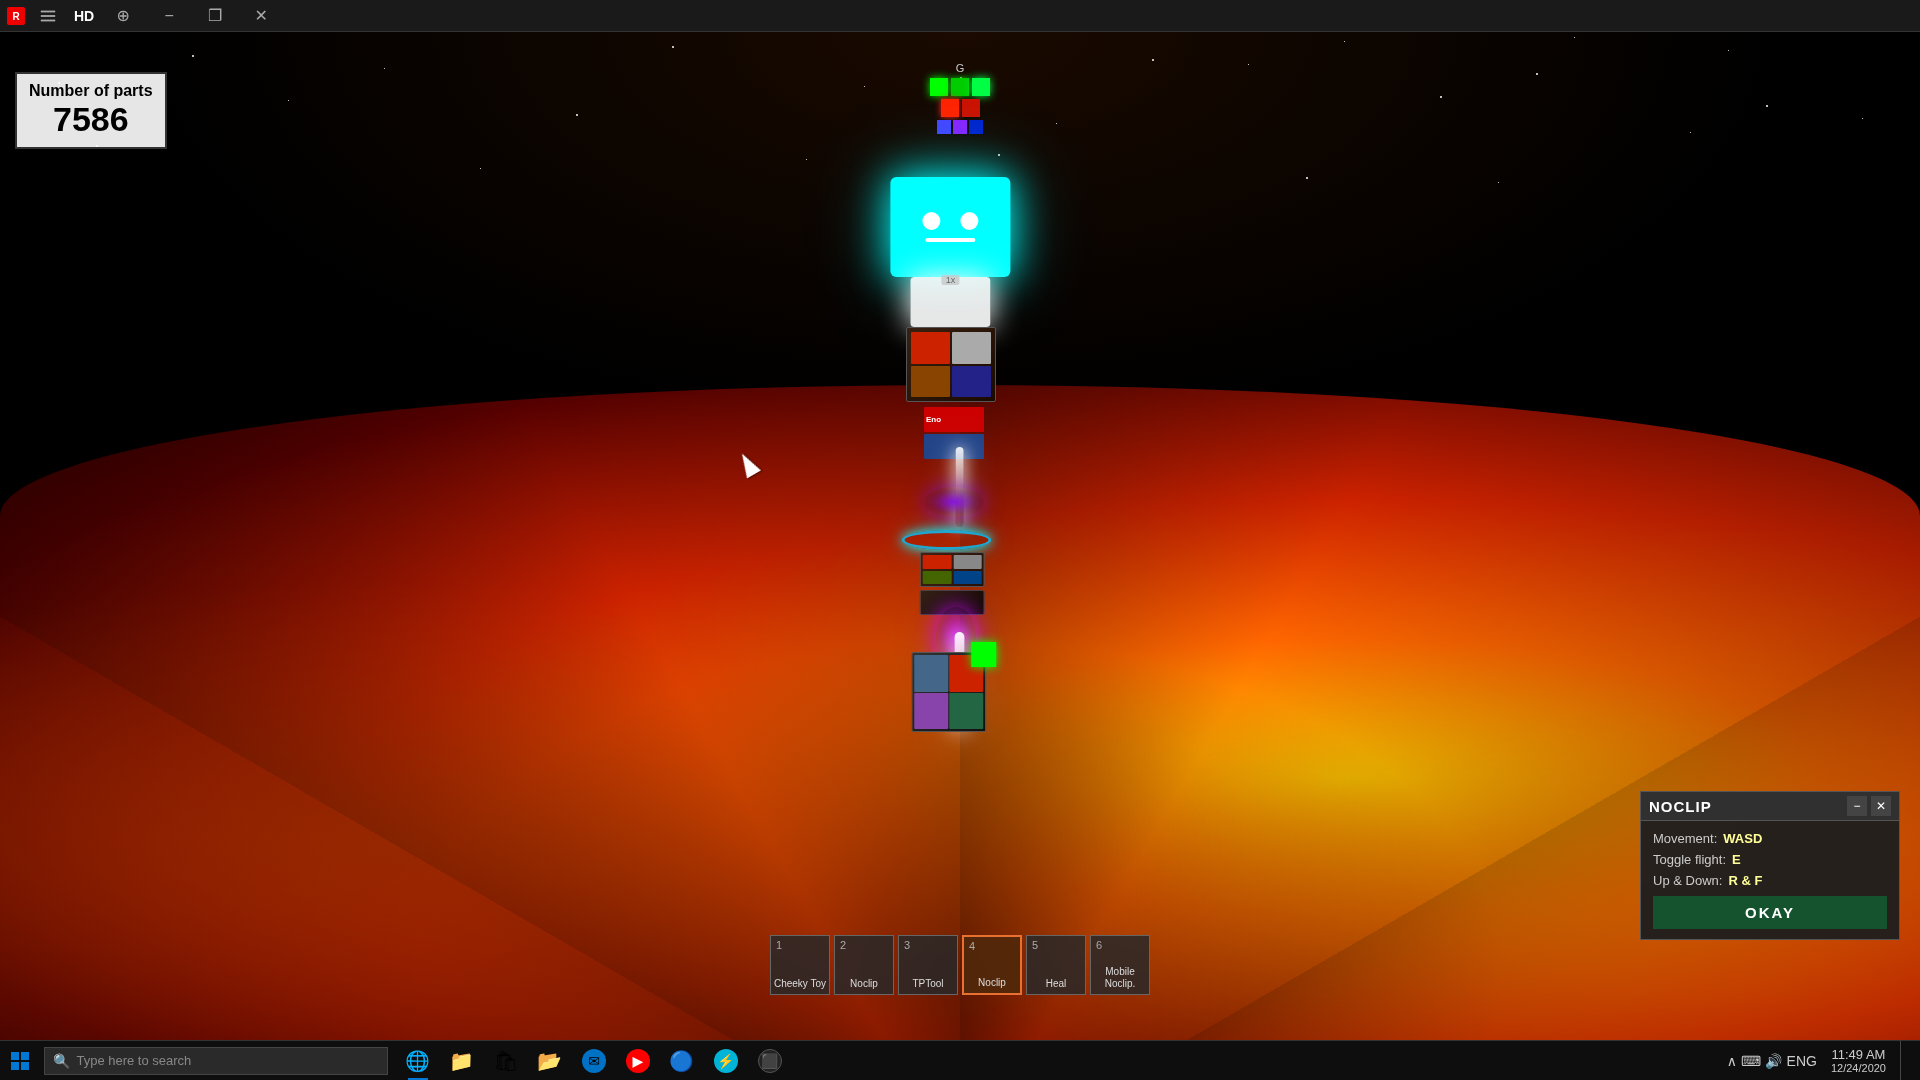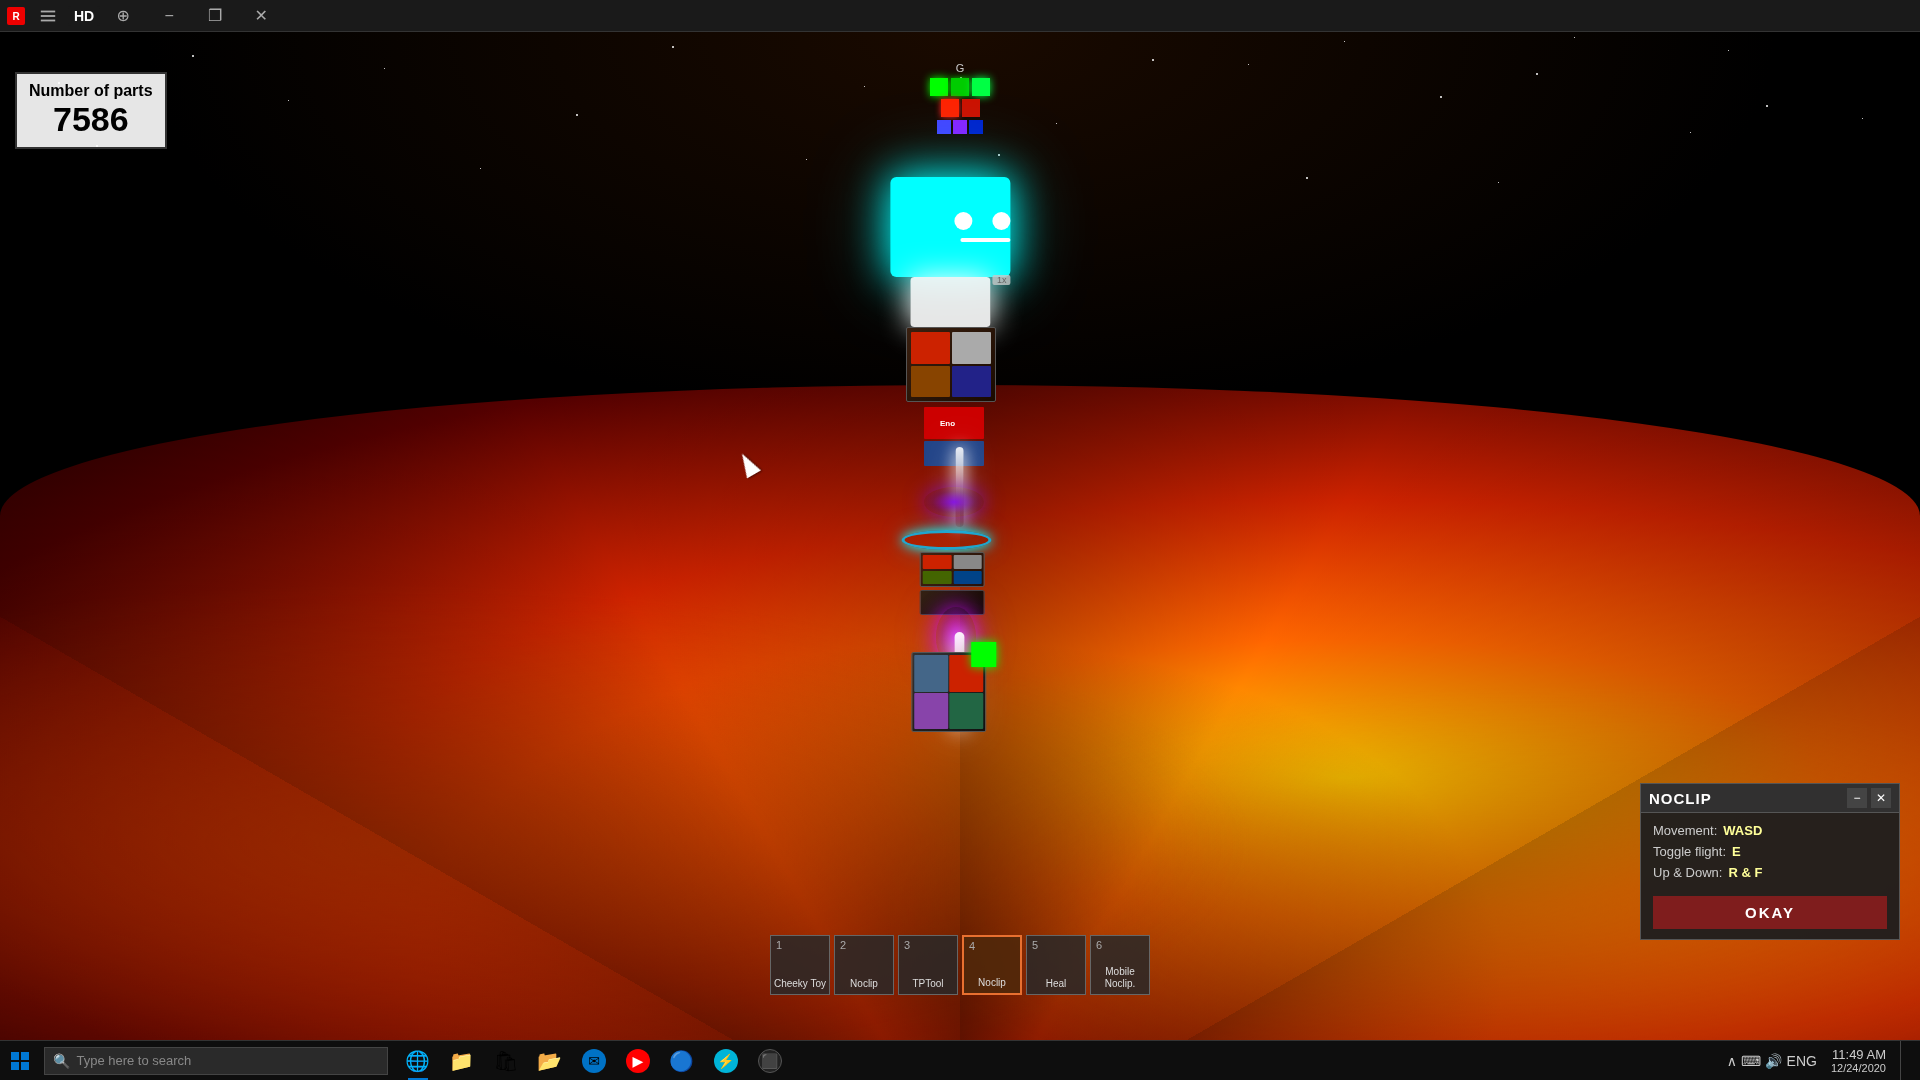--- a/index.html
+++ b/index.html
@@ -93,23 +93,23 @@
     #noclip-panel .panel-btn { 
       width: 20px; height: 20px; 
       display: flex; align-items: center; justify-content: center;
       cursor: pointer; background: #444; border: none; color: #fff; font-size: 12px;
     }
     #noclip-panel .panel-body { padding: 10px 12px; }
     #noclip-panel .info-row { margin-bottom: 6px; display: flex; gap: 6px; align-items: center; }
     #noclip-panel .info-label { color: #ccc; }
     #noclip-panel .info-value { color: #ff9; font-weight: bold; }
     #noclip-panel .okay-btn {
-      width: 100%; background: #7f1d1d; color: #fff;
+      width: 100%; background: #14532d; color: #fff;
       border: none; padding: 8px 0; font-size: 15px; font-weight: bold;
-      cursor: pointer; margin-top: 10px; letter-spacing: 2px;
+      cursor: pointer; margin-top: 2px; letter-spacing: 2px;
     }
 
     
     #toolbar {
       position: absolute;
       bottom: 45px; left: 50%; transform: translateX(-50%);
       display: flex; gap: 4px;
       z-index: 50;
     }
     .tool-slot {
@@ -159,21 +159,21 @@
     #taskbar .app-icon-circle {
       width: 24px; height: 24px; border-radius: 50%;
       display: flex; align-items: center; justify-content: center; font-size: 16px;
     }
     #taskbar .system-tray {
       margin-left: auto; display: flex; align-items: center;
       color: #ccc; font-size: 12px; gap: 6px; padding-right: 8px;
     }
     #taskbar .tray-icons { display: flex; align-items: center; gap: 4px; }
     #taskbar .tray-icon { font-size: 14px; cursor: pointer; }
-    #taskbar .clock { text-align: right; padding: 0 8px; cursor: pointer; }
+    #taskbar .clock { text-align: center; padding: 0 8px; cursor: pointer; }
     #taskbar .clock .time { font-size: 13px; }
     #taskbar .clock .date { font-size: 11px; }
     #taskbar .show-desktop { width: 12px; height: 40px; border-left: 1px solid #444; }
 
     
     .scene-container {
       position: absolute; top: 0; left: 0; right: 0; bottom: 0;
     }
 
     
@@ -269,21 +269,21 @@
         <div style="width:18px;height:18px;background:#cc1100;"></div>
       </div>
 
       <div style="display:flex;gap:2px;margin-bottom:3px;">
         <div style="width:14px;height:14px;background:#4444ff;"></div>
         <div style="width:14px;height:14px;background:#8822ff;"></div>
         <div style="width:14px;height:14px;background:#0022cc;"></div>
       </div>
     </div>
 
-    <div style="position:absolute;top:145px;left:50%;transform:translateX(-58%);width:120px;height:100px;background:cyan;border-radius:6px;box-shadow:0 0 40px cyan, 0 0 80px rgba(0,255,255,0.4);display:flex;flex-direction:column;align-items:flex-end;justify-content:center;z-index:10;">
+    <div style="position:absolute;top:145px;left:50%;transform:translateX(-58%);width:120px;height:100px;background:cyan;border-radius:6px;box-shadow:0 0 40px cyan, 0 0 80px rgba(0,255,255,0.4);display:flex;flex-direction:column;align-items:center;justify-content:center;z-index:10;">
       <div style="display:flex;gap:20px;margin-bottom:8px;">
         <div style="width:18px;height:18px;background:#fff;border-radius:50%;"></div>
         <div style="width:18px;height:18px;background:#fff;border-radius:50%;"></div>
       </div>
       <div style="width:50px;height:4px;background:#fff;border-radius:2px;"></div>
 
       <div style="position:absolute;bottom:-50px;left:50%;transform:translateX(-50%);width:80px;height:50px;background:rgba(255,255,255,0.9);box-shadow:0 0 30px #fff;border-radius:4px;"></div>
       <span style="position:absolute;bottom:-8px;color:#666;font-size:9px;background:rgba(200,200,200,0.8);padding:0 4px;border-radius:2px;">1x</span>
     </div>
 
@@ -293,21 +293,21 @@
         <div style="display:grid;grid-template-columns:1fr 1fr;gap:2px;padding:4px;width:100%;height:100%;">
           <div style="background:#cc2200;border-radius:1px;"></div>
           <div style="background:#aaaaaa;border-radius:1px;"></div>
           <div style="background:#884400;border-radius:1px;"></div>
           <div style="background:#222288;border-radius:1px;"></div>
         </div>
       </div>
     </div>
 
     <div style="position:absolute;top:375px;left:50%;transform:translateX(-60%);z-index:10;display:flex;flex-direction:column;align-items:center;gap:2px;">
-      <div style="width:60px;height:25px;background:#cc0000;border-radius:1px;display:flex;align-items:center;padding:16px;">
+      <div style="width:60px;height:25px;background:#cc0000;border-radius:1px;display:flex;align-items:center;padding:2px;">
         <span style="color:#fff;font-size:8px;font-weight:bold;">Eno</span>
       </div>
       <div style="width:60px;height:25px;background:#224488;border-radius:1px;"></div>
     </div>
 
     <div style="position:absolute;top:415px;left:50%;transform:translateX(-55%);width:8px;height:80px;background:linear-gradient(to bottom,rgba(255,255,255,0.9),rgba(255,255,255,0.1));box-shadow:0 0 15px #fff,0 0 30px rgba(255,255,255,0.5);border-radius:4px;z-index:10;"></div>
 
     <div style="position:absolute;top:455px;left:50%;transform:translateX(-60%);z-index:10;display:flex;flex-direction:column;align-items:center;">
       <div style="width:60px;height:30px;background:radial-gradient(ellipse,rgba(120,0,255,0.8),rgba(60,0,180,0.3),transparent);box-shadow:0 0 20px rgba(100,0,255,0.6);border-radius:50%;"></div>
     </div>

